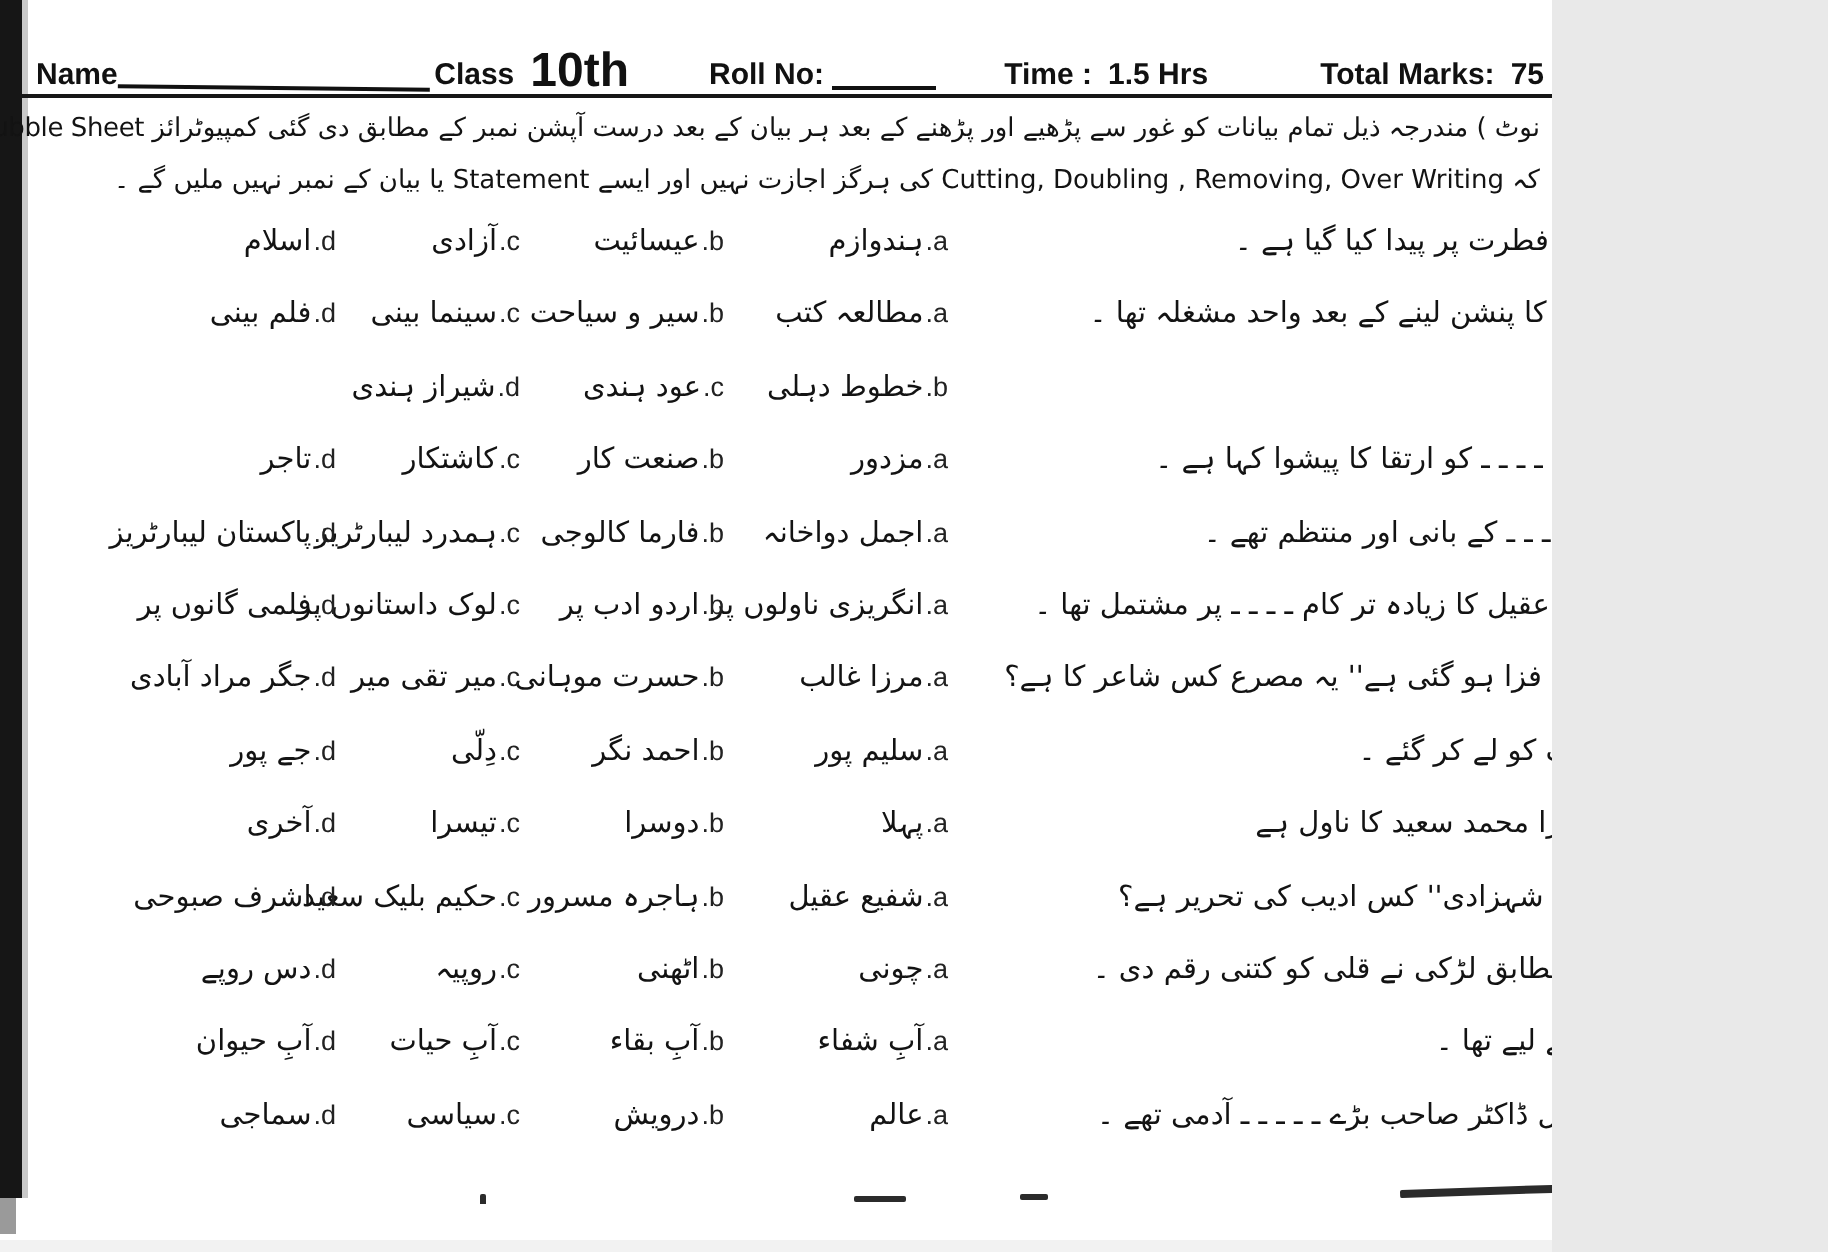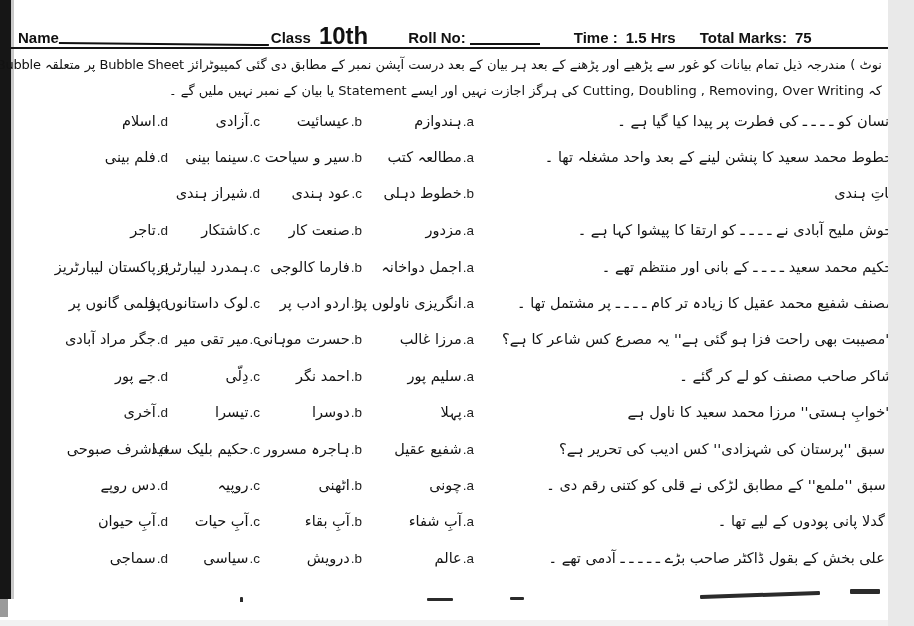--- a/index.html
+++ b/index.html
@@ -1,18 +1,18 @@
 <!DOCTYPE html>
 <html lang="ur"><head>
 <meta charset="utf-8">
 <style>
   html,body{margin:0;padding:0;}
   body{background:#e9e9e9;font-family:"Liberation Sans",sans-serif;}
   .page{
-    position:relative;width:888px;height:626px;background:#fff;
+    position:relative;width:776px;height:626px;background:#fff;
     overflow:hidden;color:#111;
   }
   
   .left-bar{position:absolute;left:0;top:0;width:11px;height:599px;background:#161616;}
   .left-bar-stub{position:absolute;left:0;top:599px;width:8px;height:18px;background:#9a9a9a;}
   .left-bar-shadow{position:absolute;left:11px;top:0;width:3px;height:599px;background:#c9c9c9;}
 
   
   .header{
     position:absolute;left:14px;top:6px;right:4px;height:40px;
@@ -20,21 +20,21 @@
     font-weight:bold;font-size:15px;white-space:nowrap;
   }
   .name-label{margin-left:4px;}
   .blank{display:inline-block;border-bottom:2px solid #111;height:16px;}
   .name-blank{width:210px;margin:0 2px 1px 0;transform:rotate(.6deg);}
   .class-label{margin-right:8px;}
   .class-value{font-size:24px;font-weight:bold;line-height:20px;margin-right:40px;}
   .roll-label{margin-right:2px;}
   .roll-blank{width:70px;margin:0 34px 1px 2px;}
   .time-label{margin-right:8px;}
-  .time-value{margin-right:24px;}
+  .time-value{margin-right:56px;}
   .marks{margin-right:8px;}
   .header-rule{position:absolute;left:11px;top:47px;right:0;height:2px;background:#161616;}
 
   
   .note{
     position:absolute;left:14px;top:52px;right:6px;direction:rtl;
     font-family:"DejaVu Sans",sans-serif;font-size:13px;line-height:26px;color:#131313;
   }
   .note-line1{display:block;text-align:right;white-space:nowrap;letter-spacing:-.2px;}
   .note-line2{display:block;text-align:right;}

